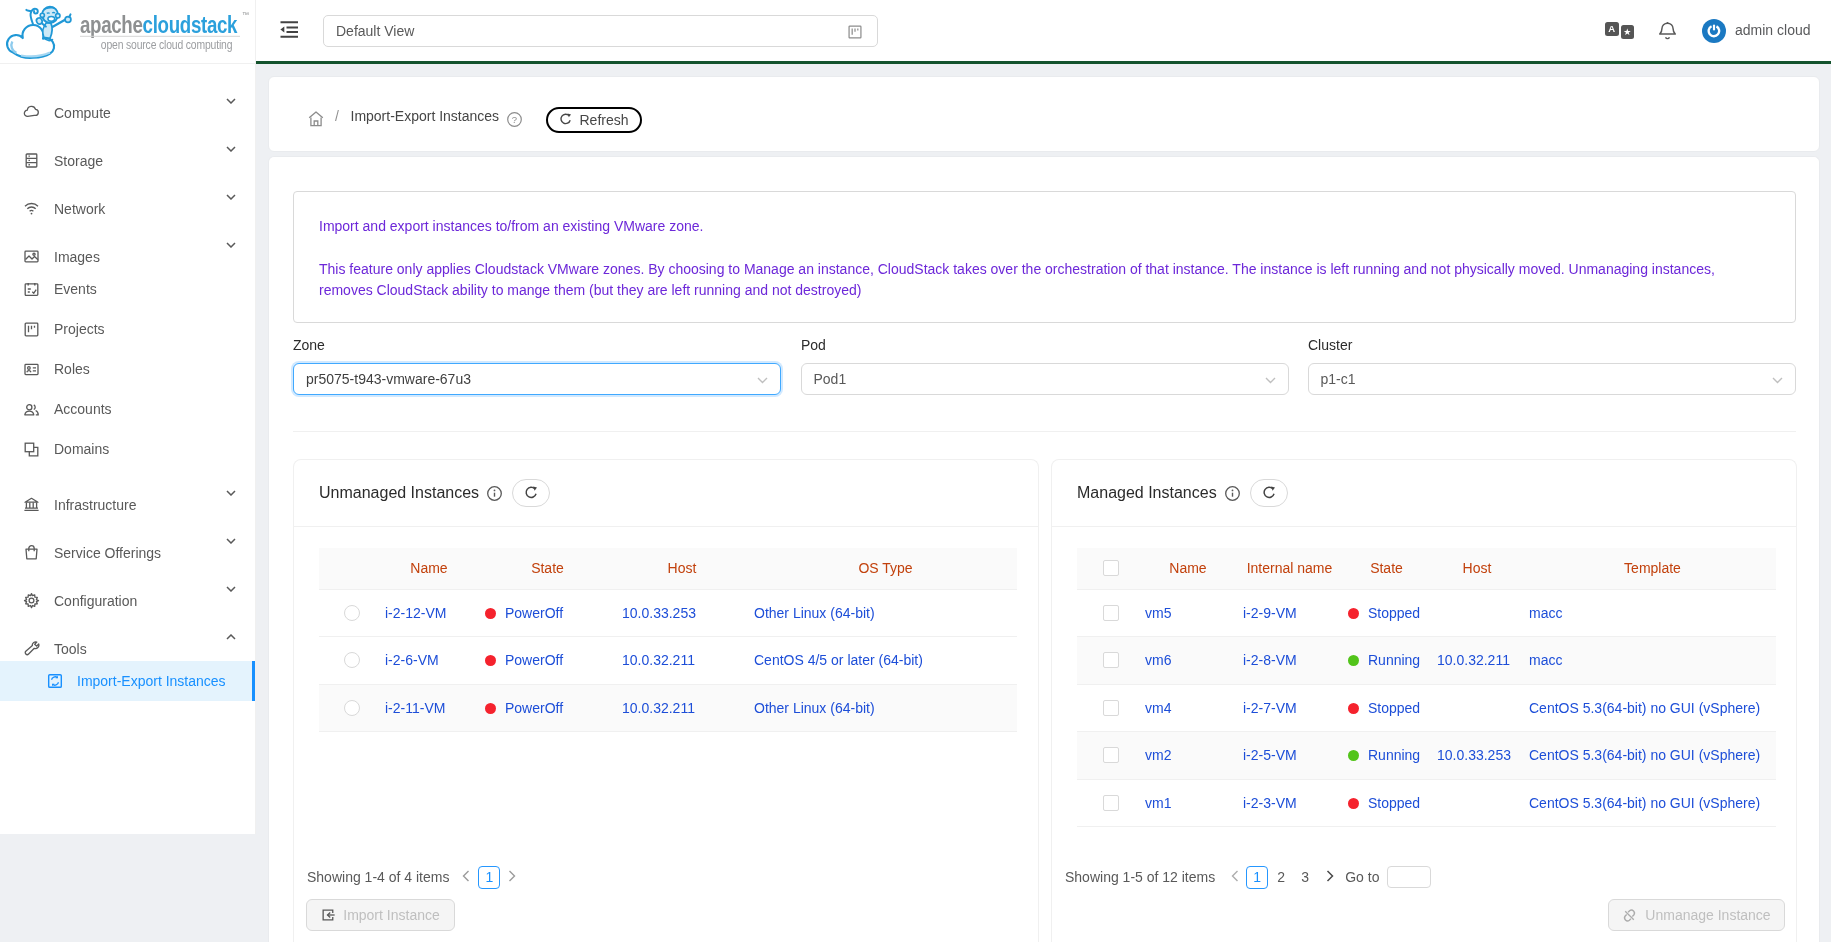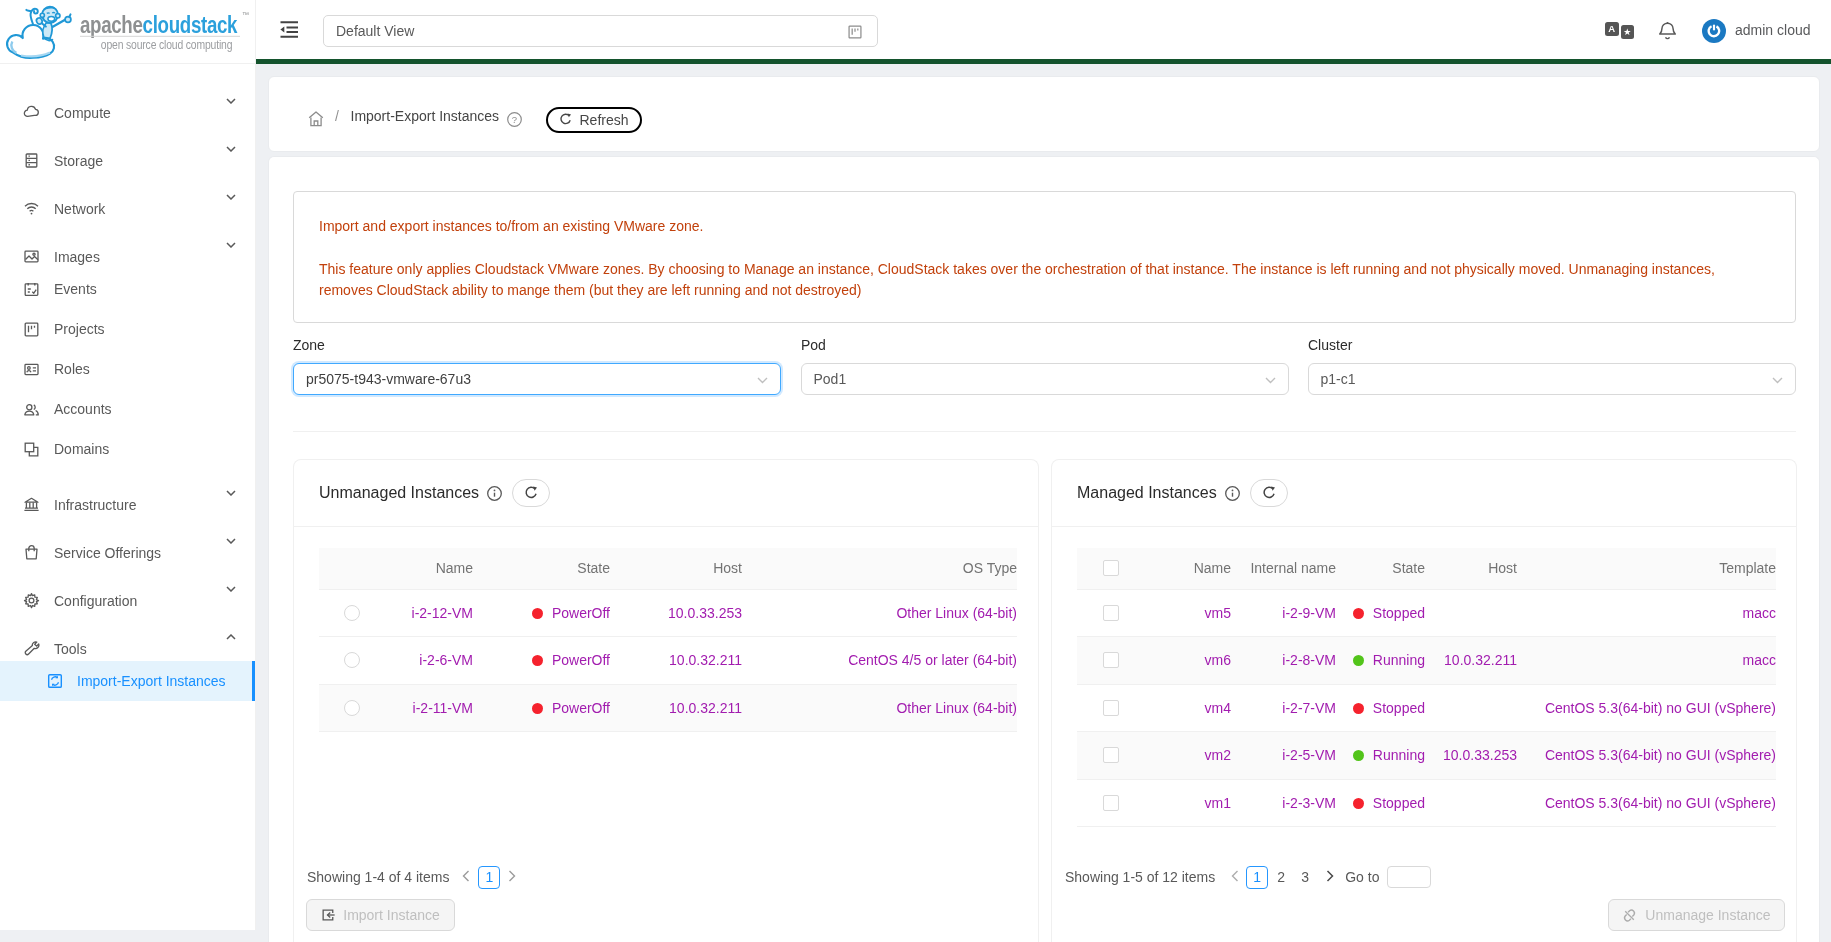--- a/index.html
+++ b/index.html
@@ -1,55 +1,55 @@
 <!DOCTYPE html>
 <html><head>
 <meta charset="utf-8">
 <style>
 * { margin:0; padding:0; box-sizing:border-box; }
 html,body { width:1831px; height:942px; overflow:hidden; font-family:"Liberation Sans", sans-serif; font-size:14px; background:#eef0f3; }
-.sider { position:absolute; left:0; top:0; width:256px; height:930px; background:#fff; border-right:1px solid #f0f0f0; z-index:5; }
+.sider { position:absolute; left:0; top:0; width:256px; height:834px; background:#fff; border-right:1px solid #f0f0f0; z-index:5; }
 .logo { height:64px; border-bottom:1px solid #f0f0f0; position:relative; }
-.header { position:absolute; left:256px; top:0; width:1575px; height:64px; background:#fff; border-bottom:5px solid #14532d; z-index:4; }
+.header { position:absolute; left:256px; top:0; width:1575px; height:64px; background:#fff; border-bottom:3px solid #14532d; z-index:4; }
 .content { position:absolute; left:256px; top:64px; width:1575px; height:878px; background:#eef0f3; }
 .card { position:absolute; background:#fff; border-radius:6px; }
 
 .menu { padding-top:13px; color:#595959; display:flex; flex-direction:column; align-items:stretch; }
 .mi { height:40px; display:flex; align-items:center; padding-left:23px; position:relative; cursor:pointer; }
 .mi.sub { margin:4px 0;align-items:flex-end; }
 .mi .mtxt { margin-left:14px; }
 .mi svg { flex:0 0 auto; }
 .chev { position:absolute; right:19px; top:50%; margin-top:-3px; }
 .mi.sel { background:#e4f3fd; color:#1890ff; padding-left:47px; } .mi.sel .mtxt { margin-left:14px; }
 .mi.sel::after { content:""; position:absolute; right:0; top:0; bottom:0; width:3px; background:#1890ff; }
 
 .hsel { position:absolute; left:67px; top:15px; width:555px; height:32px; border:1px solid #d9d9d9; border-radius:5px; color:#595959; line-height:30px; padding-left:12px; }
 .hico { position:absolute; }
 
 #bccard { left:12px; top:12px; width:1552px; height:76px; border:1px solid #e9ebee; }
 
 #maincard { left:12px; top:92px; width:1552px; height:900px; border-radius:6px 6px 0 0; border:1px solid #e9ebee; border-bottom:none; }
-.descbox { position:absolute; left:24px; top:34px; width:1503px; height:132px; border:1px solid #d9d9d9; border-radius:4px; padding:24px 25px 0 25px; color:#c2410c; line-height:21.5px; }
+.descbox { position:absolute; left:24px; top:34px; width:1503px; height:132px; border:1px solid #d9d9d9; border-radius:4px; padding:24px 25px 0 25px; color:#6d28d9; line-height:21.5px; }
 .descbox p.p1 { margin-bottom:21px; }
 .flabel { position:absolute; top:180px; color:#2b2b2b; }
 .fsel { position:absolute; top:206px;  width:488px; height:32px; border:1px solid #d9d9d9; border-radius:6px; background:#fff; line-height:30px; padding-left:12px; color:#595959; }
 .fsel .arr { position:absolute; right:12px; top:13px; }
 .fsel.focus { border-color:#40a9ff; box-shadow:0 0 0 2px rgba(24,144,255,0.2); color:#3f3f3f; }
 .hr { position:absolute; left:24px; top:274px; width:1503px; height:1px; background:#f0f0f0; }
 
 .icard { position:absolute; top:302px; height:600px; background:#fff; border:1px solid #f0f0f0; border-radius:8px; border-bottom:none; }
 #lcard { left:24px; width:746px; }
 #rcard { left:782px; width:746px; }
 .chead { height:67px; border-bottom:1px solid #f0f0f0; display:flex; align-items:center; padding-left:25px; }
 .chead .ctitle { font-size:16px; font-weight:500; color:#2b2b2b; margin-right:8px; }
 .pillbtn { width:38px; height:28px; border:1px solid #d9d9d9; border-radius:14px; display:flex; align-items:center; justify-content:center; margin-left:10px; background:#fff; }
 
 table { border-collapse:collapse; table-layout:fixed; margin:21px 0 0 25px; }
-th { background:#fafafa; font-weight:400; color:#737373; text-align:right; padding:0 0 0 12px; height:41px; border-bottom:1px solid #f0f0f0; }
-td { height:47.5px; padding:0 0 0 12px; color:#a21caf; border-bottom:1px solid #f0f0f0;text-align:right; }
+th { background:#fafafa; font-weight:400; color:#c2410c; text-align:center; padding:0 0 0 12px; height:41px; border-bottom:1px solid #f0f0f0; }
+td { height:47.5px; padding:0 0 0 12px; color:#1d4ed8; border-bottom:1px solid #f0f0f0; }
 tr.alt td { background:#fafafa; }
 .dot { display:inline-block; width:11px; height:11px; border-radius:50%; vertical-align:-1px; margin-right:9px; }
 .dot.red { background:#f5222d; }
 .dot.grn { background:#52c41a; }
 .radio { width:16px; height:16px; border:1px solid #d9d9d9; border-radius:50%; background:#fff; margin:0 auto; }
 .cbox { width:16px; height:16px; border:1px solid #d9d9d9; border-radius:2px; background:#fff; margin:0 auto; }
 
 .pgrow { position:absolute; top:406px; left:13px; height:22px; display:flex; align-items:center; color:#595959; }
 .pgnum { width:22px; height:23px; border-radius:4px; display:flex; align-items:center; justify-content:center; }
 .pgnum.act { border:1px solid #2597ff; color:#1890ff; }

